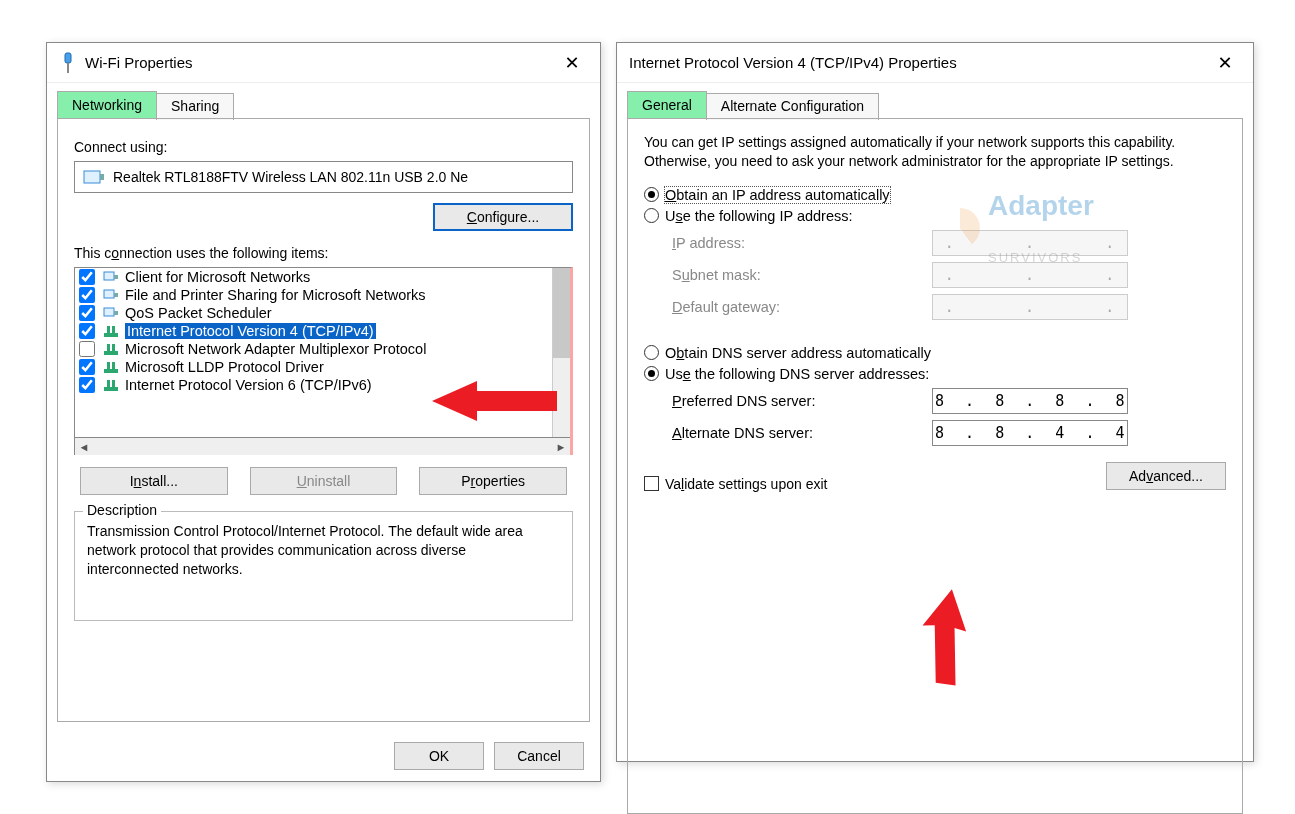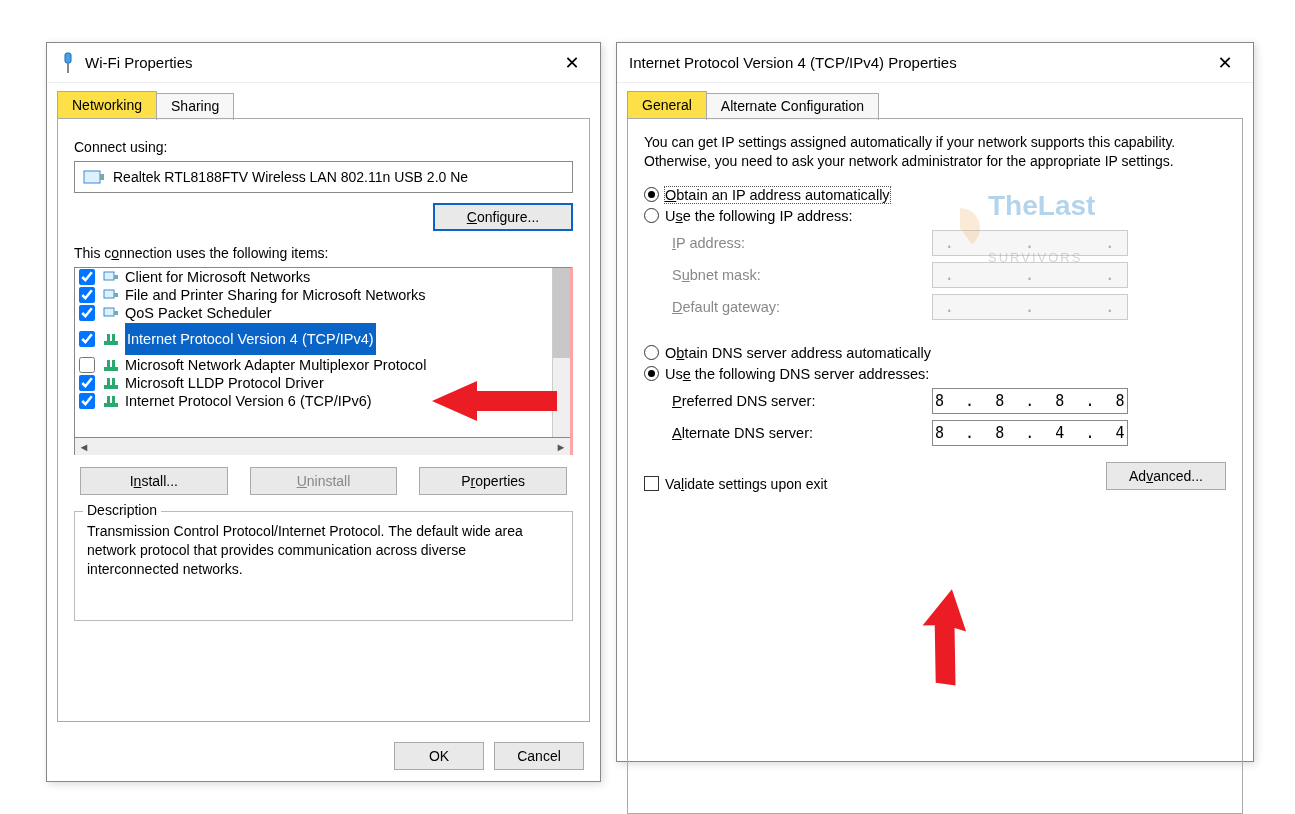--- a/index.html
+++ b/index.html
@@ -51,21 +51,21 @@
     font-size: 14px;
     margin-right: -1px;
     position: relative;
   }
   .tab.inactive {
     background: #f7f7f7;
     top: 2px;
     padding: 4px 14px;
   }
   .tab.active {
-    background: #fde047;
+    background: #86efac;
     z-index: 2;
   }
   .tab-body {
     border: 1px solid #aaa;
     margin: 0 10px 10px 10px;
     padding: 14px 16px 16px 16px;
     position: relative;
   }
   .label { font-size: 14px; margin: 6px 0; }
   .adapter-row {
@@ -111,21 +111,21 @@
     gap: 6px;
     padding: 1px 4px;
     font-size: 14.5px;
     white-space: nowrap;
   }
   .list-item input[type=checkbox] { margin: 0 2px 0 0; width:16px; height:16px; }
   .proto-icon { width:16px; height:14px; display:inline-block; }
   .list-item.selected .item-text {
     background: #0a64c8;
     color: #fff;
-    padding: 8px 2px;
+    padding: 0 2px;
   }
   .vscroll {
     position:absolute; top:0; right:0; bottom:18px; width:18px;
     background:#efefef; border-left:1px solid #ccc;
   }
   .vscroll .thumb { position:absolute; top:0; left:0; right:0; height:90px; background:#c8c8c8; }
   .hscroll {
     position:absolute; left:0; right:0; bottom:0; height:18px;
     background:#efefef; border-top:1px solid #888;
     display:flex; justify-content:space-between; align-items:center;
@@ -389,21 +389,21 @@
 
   <div class="btn-row">
     <div class="btn focus" style="min-width:100px;">OK</div>
     <div class="btn" style="min-width:100px;">Cancel</div>
   </div>
 </div>
 
 <div class="watermark" style="left:940px; top:190px;">
   <div class="swirl"></div>
   <div>
-    <span>TheLast</span>
+    <span>Adapter</span>
     <span class="sub">SURVIVORS</span>
   </div>
 </div>
 
 <svg class="arrow-annot" style="left:432px; top:376px;" width="130" height="50">
   <polygon points="0,25 45,5 45,15 125,15 125,35 45,35 45,45" fill="#ec1c24"></polygon>
 </svg>
 <svg class="arrow-annot" style="left:890px; top:588px;" width="80" height="100">
   <polygon points="55,0 75,40 63,38 72,95 52,95 43,38 31,40" fill="#ec1c24" transform="rotate(8 50 50)"></polygon>
 </svg>

